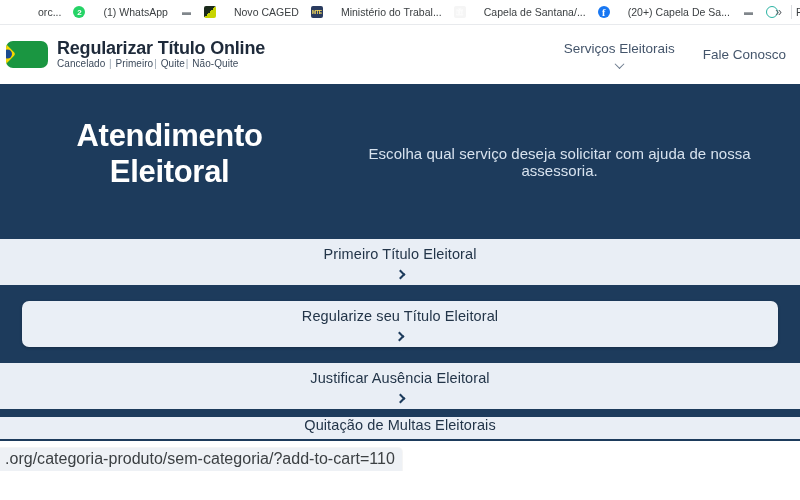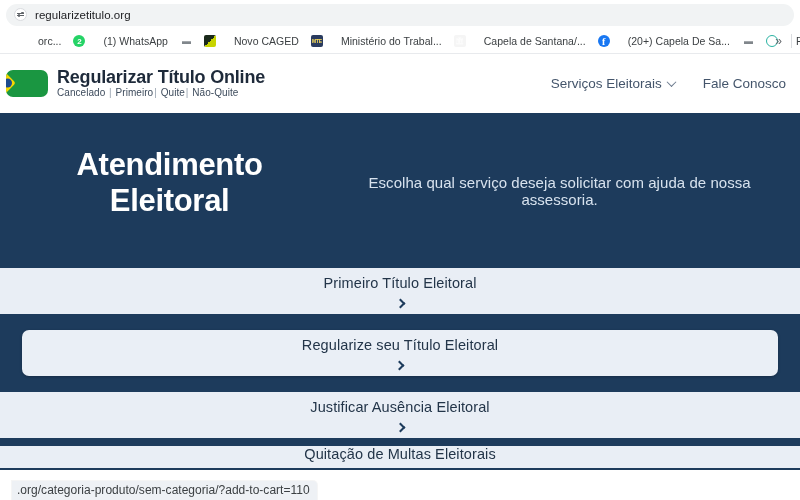--- a/index.html
+++ b/index.html
@@ -229,20 +229,21 @@
     align-items: center;
     gap: 28px;
   }
   .nav-item {
     font-size: 13.5px;
     color: #44556b;
     display: flex;
     align-items: center;
     gap: 6px;
     white-space: nowrap;
+    flex-direction: column;
   }
   .chev-down {
     display: inline-block;
     width: 7px;
     height: 7px;
     border-right: 1.4px solid #6b7a8d;
     border-bottom: 1.4px solid #6b7a8d;
     transform: rotate(45deg) translate(-1px, -1px);
   }
 
@@ -328,47 +329,38 @@
     align-items: flex-start;
     overflow: hidden;
     margin-bottom: 0;
   }
   .service-row.partial .service-label {
   }
 
   
   .status-bubble {
     position: absolute;
-    left: 12px;
+    left: 0;
     bottom: 0;
     background: #eef1f5;
     border-top-right-radius: 4px;
     padding: 2px 7px 3px 5px;
-    font-size: 12px;
+    font-size: 16px;
     color: #3c4043;
     letter-spacing: 0.02px;
     white-space: nowrap;
     z-index: 20;
     box-shadow: 0 0 0 1px rgba(0,0,0,0.04);
   }
 </style>
 </head>
 <body>
 
 <div class="browser-chrome">
 
-  <div class="omnibox-row">
-    <div class="omnibox">
-      <span class="omnibox-icon">
-          <i></i>
-          <i></i>
-        </span>
-      <span class="omnibox-url">regularizetitulo.org</span>
-    </div>
-  </div>
 
   <div class="bookmarks-bar">
 
     <div class="bookmark">
       <span class="bm-ico generic"></span>
       <span class="bookmark-label">orc...</span>
     </div>
 
     <div class="bookmark">
       <span class="bm-ico whatsapp">2</span>

